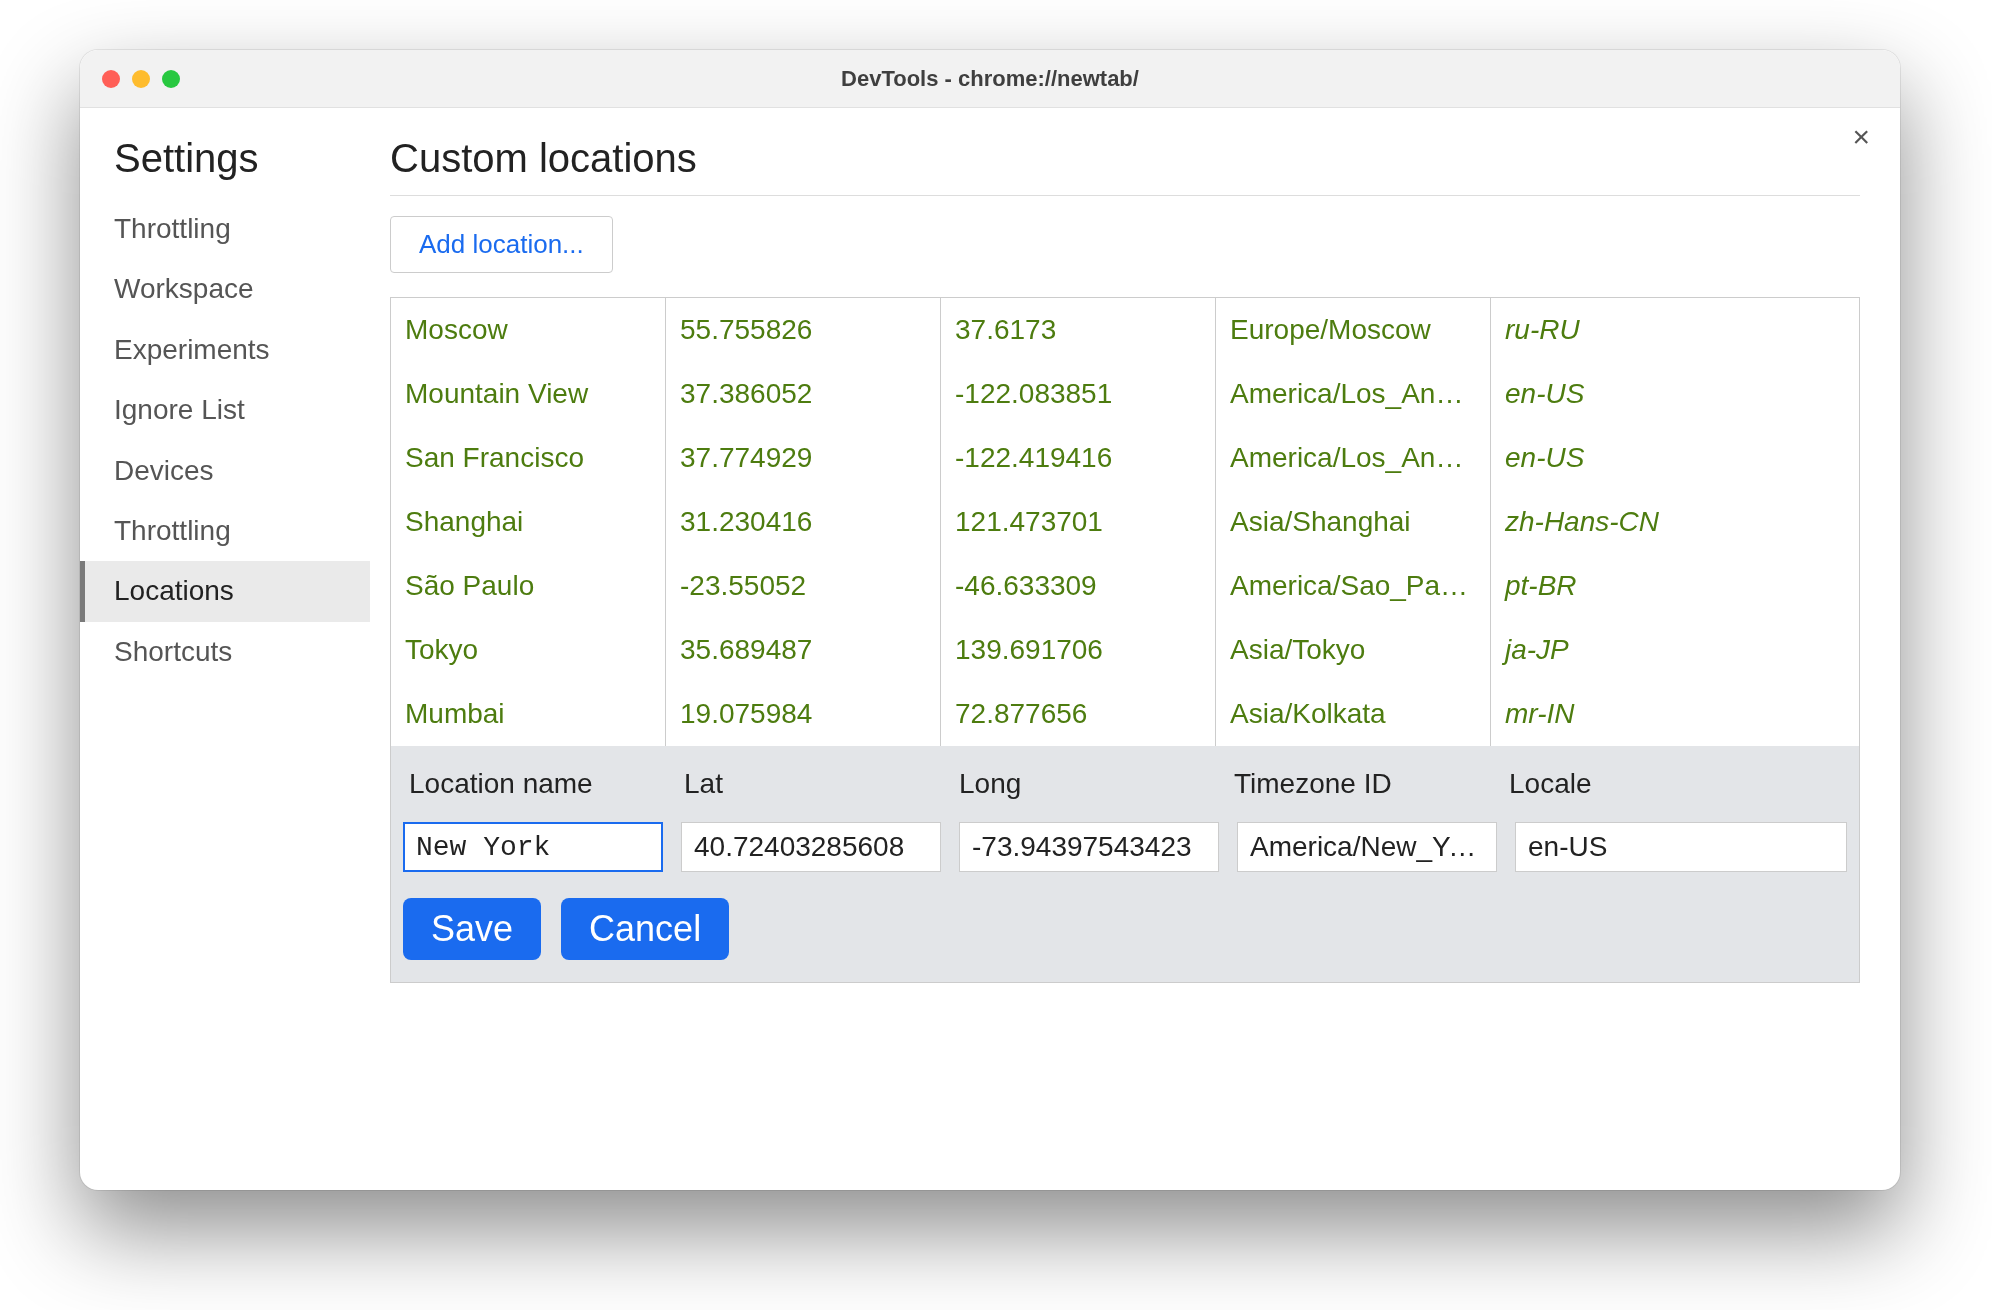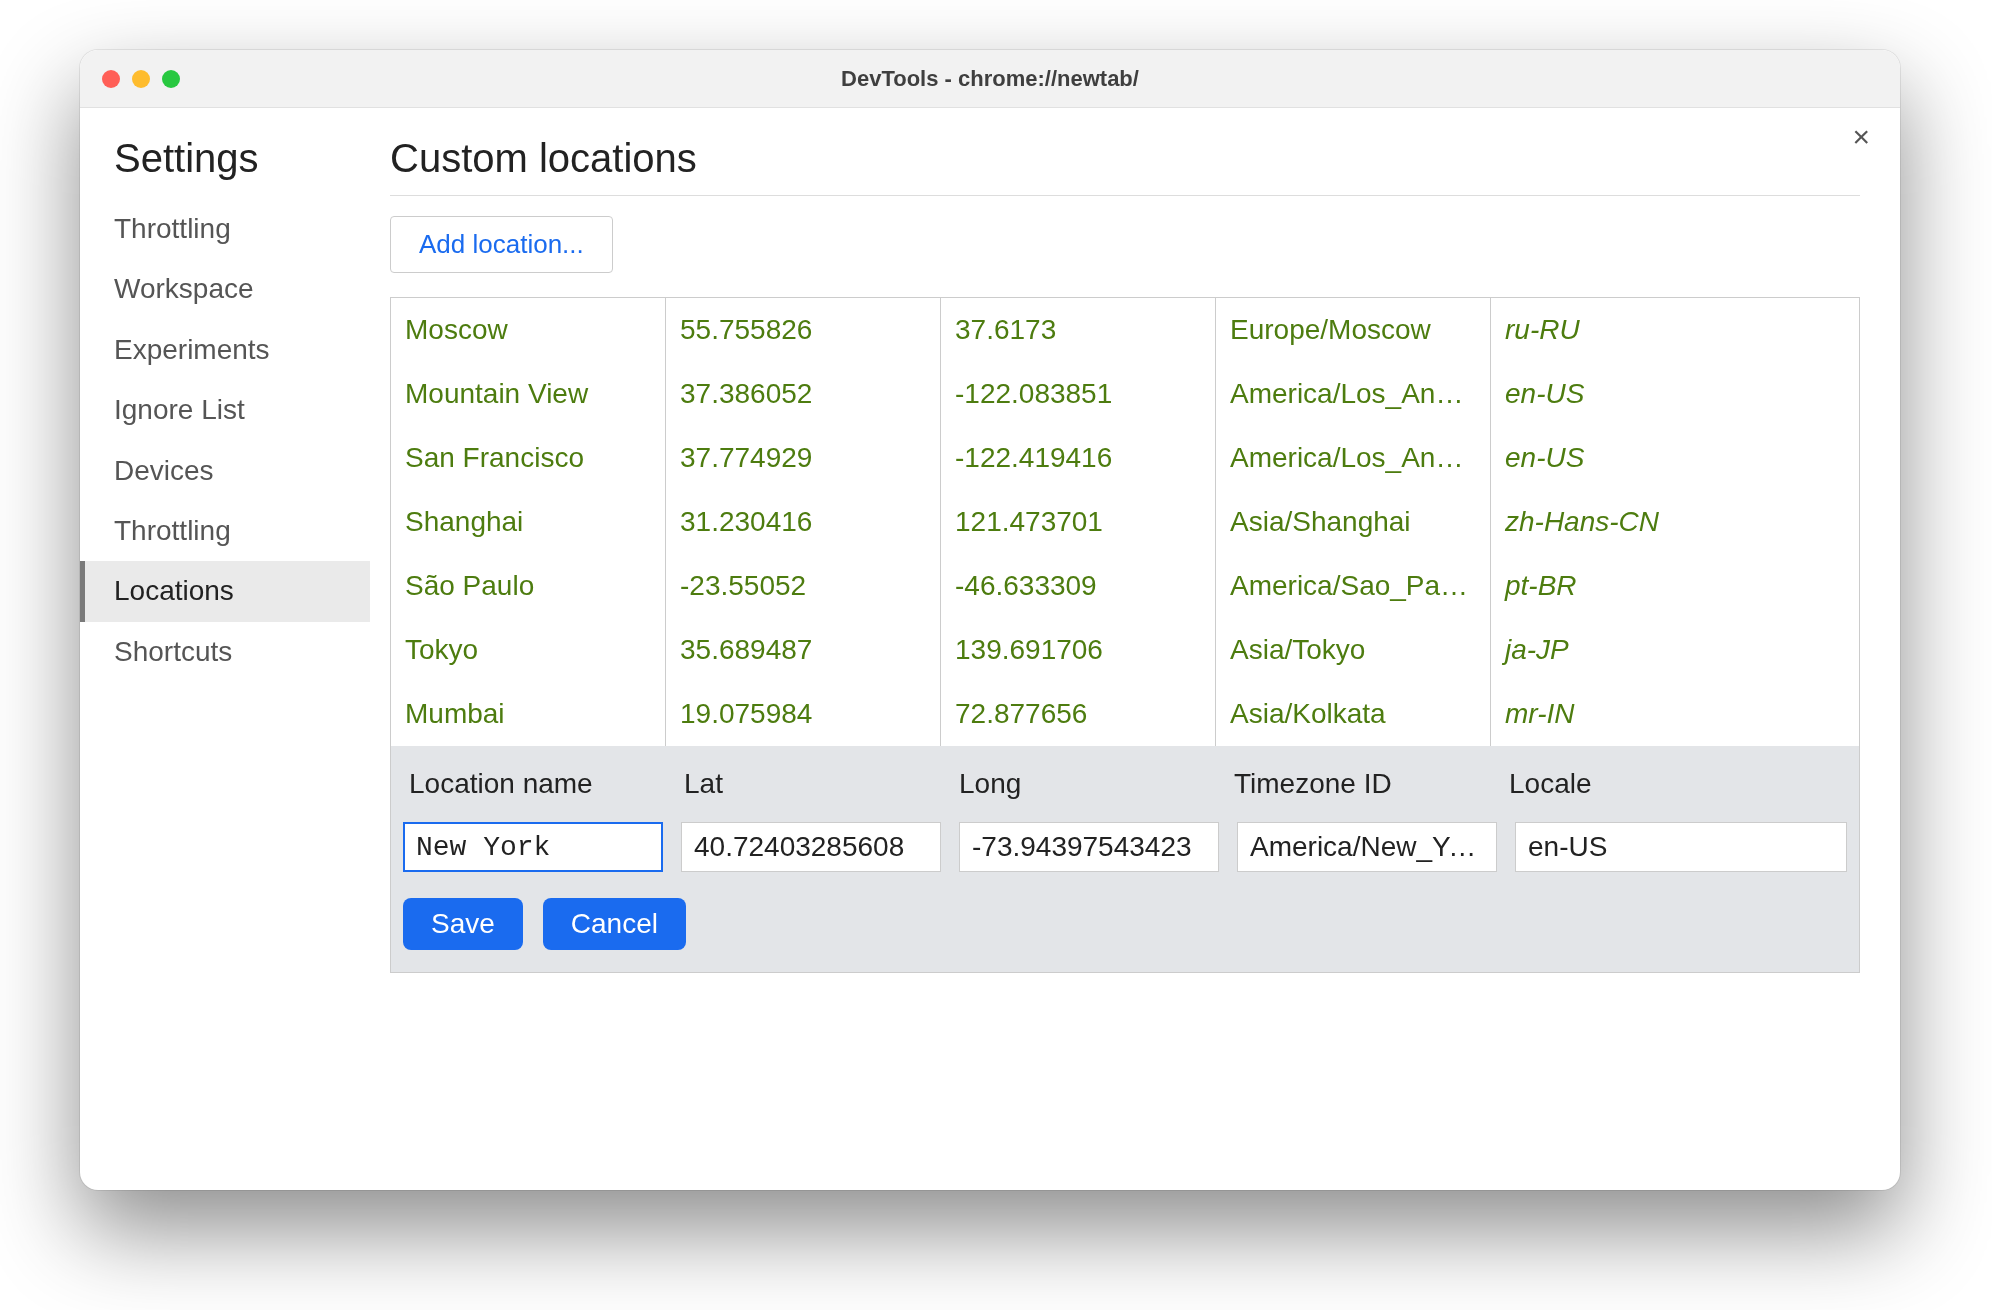--- a/index.html
+++ b/index.html
@@ -149,21 +149,21 @@
   }
   .editor input.focused {
     border: 2px solid #1a6bef;
     padding: 7px 11px;
     font-family: Liberation Mono, monospace;
   }
   .editor .btnrow { display: flex; gap: 20px; }
   .btn {
     background: #1a6bef;
     color: #fff;
-    font-size: 28px;
+    font-size: 36px;
     padding: 10px 28px;
     border-radius: 8px;
     border: none;
     cursor: pointer;
   }
 </style>
 </head>
 <body>
 
 <div class="stage">

